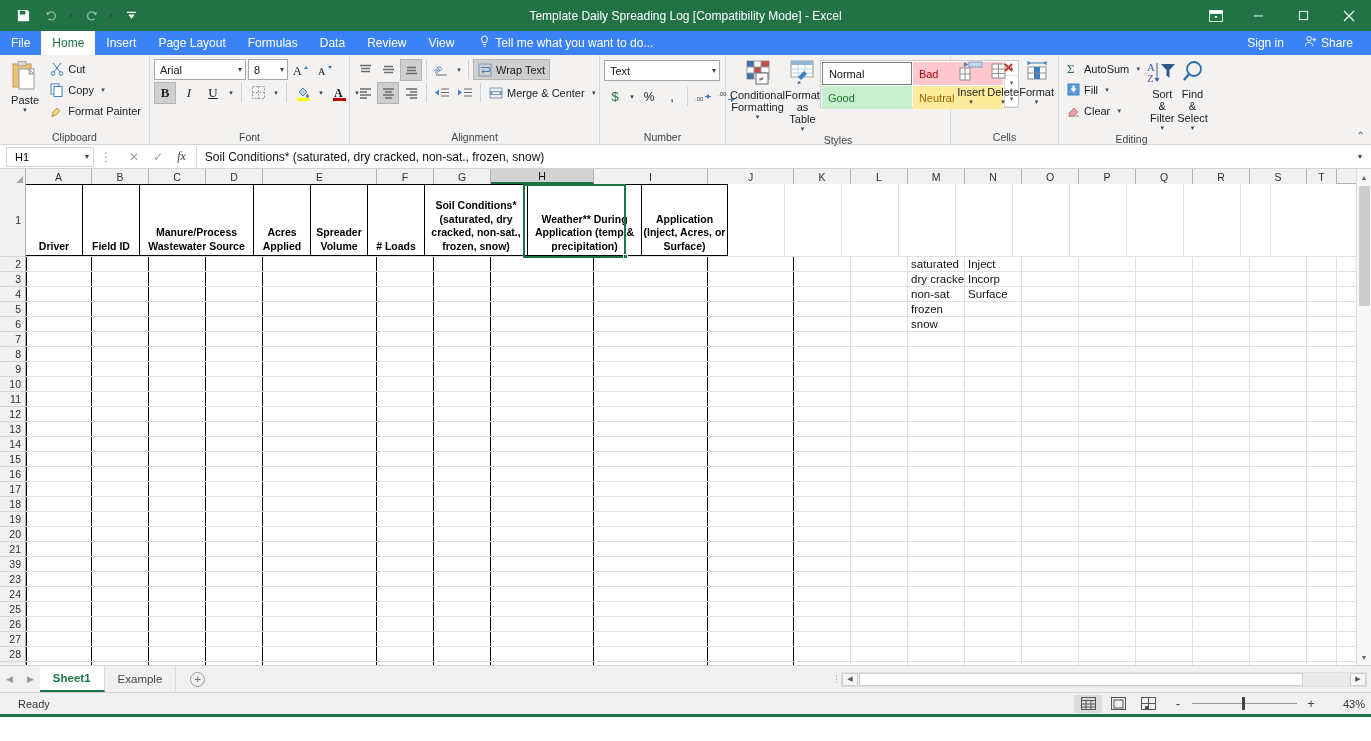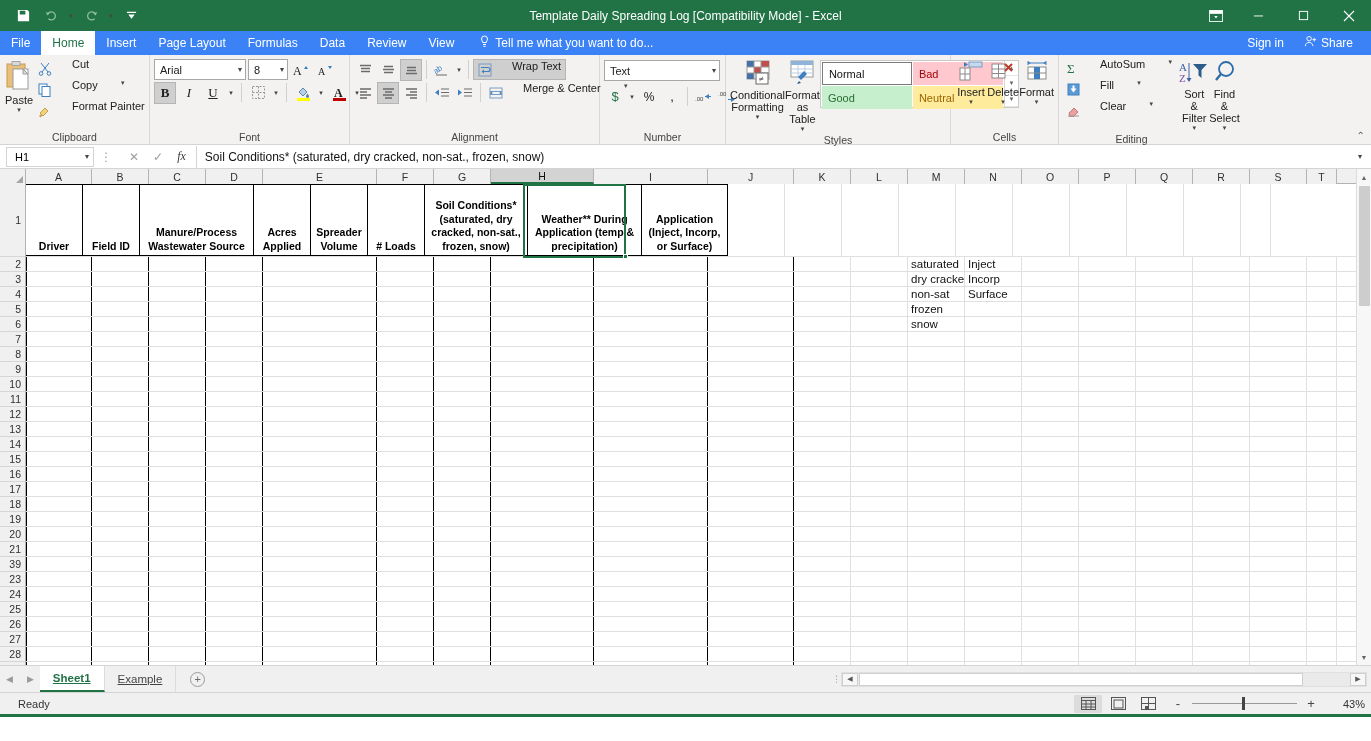--- a/index.html
+++ b/index.html
@@ -73,21 +73,21 @@
     height: 14px; font-size: 10.5px; color: #444; text-align: center;
     line-height: 14px; position: relative;
   }
   .big-btn {
     display: flex; flex-direction: column; align-items: center;
     justify-content: flex-start; width: 54px; padding-top: 2px;
     font-size: 11px; color: #212121;
   }
   .big-btn .lbl { text-align: center; line-height: 12px; margin-top: 2px; }
   .small-btn {
-    display: flex; gap: 20px; height: 21px;
+    display: flex; align-items: center; gap: 4px; height: 21px;
     padding: 0 4px; font-size: 11px; color: #212121; white-space: nowrap;
   }
   .icon { display: inline-flex; align-items: center; justify-content: center; }
 
   
   .clipboard { width: 150px; }
   .clip-rows { display: flex; flex-direction: column; justify-content: center; }
 
   
   .font-group { width: 200px; }
@@ -239,21 +239,21 @@
   
   .sheetbar {
     height: 27px; display: flex; align-items: stretch; background: #f0f0f0;
     border-top: 1px solid #d4d4d4;
   }
   .nav-arrows { display: flex; align-items: center; padding: 0 6px; gap: 14px; }
   .nav-arrow { font-size: 9px; color: #9a9a9a; }
   .sheet-tabs { display: flex; align-items: stretch; }
   .sheet-tab {
     padding: 0 13px; display: flex; align-items: center; font-size: 11.5px;
-    color: #444; background: #f0f0f0; border-right: 1px solid #dcdcdc; text-decoration: underline;
+    color: #444; background: #f0f0f0; border-right: 1px solid #dcdcdc;
   }
   .sheet-tab.active {
     background: #ffffff; color: #217346; font-weight: bold;
     border-bottom: 2px solid #217346; border-right: 1px solid #dcdcdc;
   }
   .add-sheet { display:flex; align-items:center; padding: 0 14px; }
   .add-circle {
     width: 15px; height: 15px; border: 1px solid #9a9a9a; border-radius: 50%;
     display: flex; align-items: center; justify-content: center;
     font-size: 11px; color: #6b6b6b; line-height: 1;
@@ -858,21 +858,21 @@
       <div class="cells-area" id="cellsarea">
           <div class="gridrow r1">
             <div class="cell hdrcell" style="width: 57px;">Driver</div>
             <div class="cell hdrcell" style="width: 57px;">Field ID</div>
             <div class="cell hdrcell" style="width: 114px;">Manure/Process Wastewater Source</div>
             <div class="cell hdrcell" style="width: 57px;">Acres Applied</div>
             <div class="cell hdrcell" style="width: 57px;">Spreader Volume</div>
             <div class="cell hdrcell" style="width: 57px;"># Loads</div>
             <div class="cell hdrcell" style="width: 103px;">Soil Conditions* (saturated, dry cracked, non-sat., frozen, snow)</div>
             <div class="cell hdrcell" style="width: 114px;">Weather** During Application (temp &amp; precipitation)</div>
-            <div class="cell hdrcell" style="width: 86px;">Application (Inject, Incorp, or Surface)</div>
+            <div class="cell hdrcell" style="width: 86px;">Application (Inject, Acres, or Surface)</div>
             <div class="cell" style="width: 57px;"></div>
             <div class="cell" style="width: 57px;"></div>
             <div class="cell" style="width: 57px;"></div>
             <div class="cell" style="width: 57px;"></div>
             <div class="cell" style="width: 57px;"></div>
             <div class="cell" style="width: 57px;"></div>
             <div class="cell" style="width: 57px;"></div>
             <div class="cell" style="width: 57px;"></div>
             <div class="cell" style="width: 57px;"></div>
             <div class="cell" style="width: 30px;"></div>

